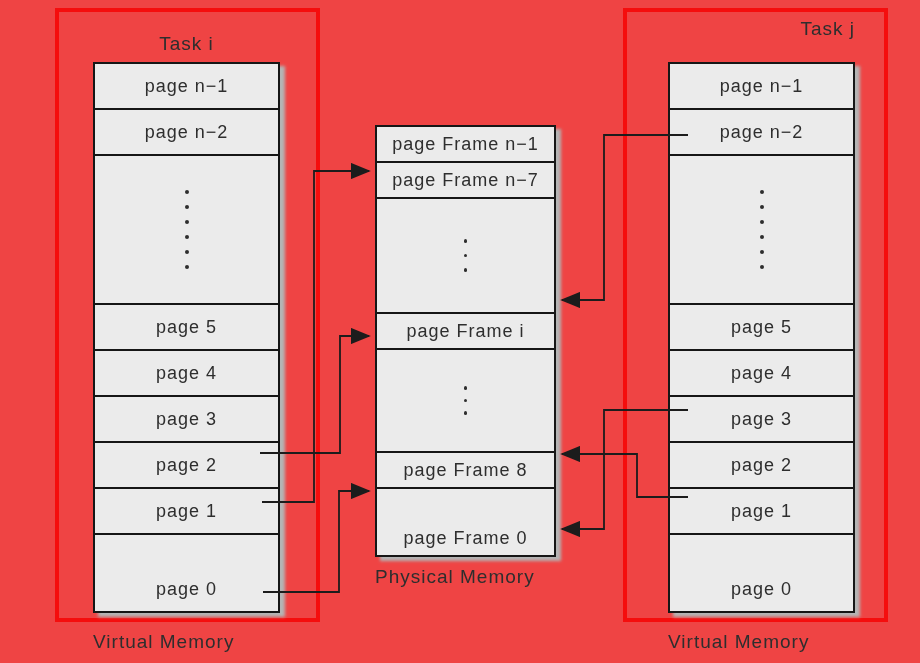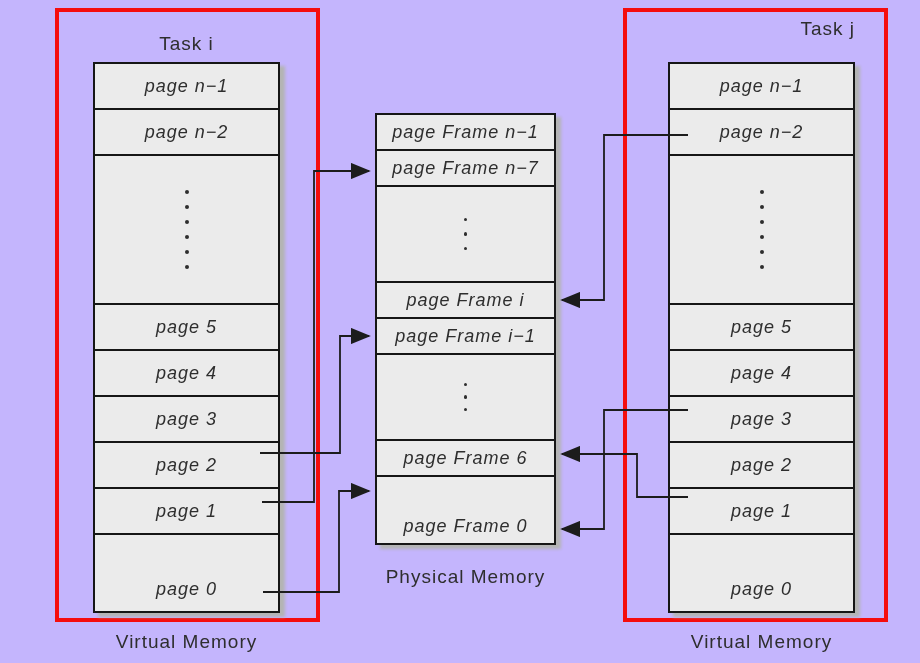--- a/index.html
+++ b/index.html
@@ -1,49 +1,48 @@
 <!DOCTYPE html>
 <html><head>
 <meta charset="utf-8">
 <style>
   html,body{margin:0;padding:0;background:#ffffff;}
   .canvas{
-    position:relative;width:920px;height:663px;background:#c4b5fd;
+    position:relative;width:920px;height:663px;background:#ef4444;
     font-family:"Liberation Sans", sans-serif;color:#2e2e2e;overflow:hidden;
   }
   .red-box{
     position:absolute;border:4px solid #f50d0d;background:transparent;
     box-sizing:border-box;
   }
   .stack{
     position:absolute;display:flex;flex-direction:column;
     background:#ebebeb;border:2px solid #161616;box-sizing:border-box;
     box-shadow:5px 4px 3px #b4b4b4;
   }
   .row{
     flex:0 0 44px;display:flex;align-items:center;justify-content:center;
     border-bottom:2px solid #161616;font-size:18px;letter-spacing:1px;
     white-space:nowrap;
-    font-style:italic;
   }
   .stack .row:last-child{border-bottom:none;margin-top:32px;}
   .frame-row{flex:0 0 34px;}
   .dots-row{
     flex:1 1 auto;display:flex;flex-direction:column;align-items:center;
     justify-content:center;gap:11px;border-bottom:2px solid #161616;
   }
   .dots-row.d1{flex-grow:94;}
   .dots-row.d2{flex-grow:84;gap:9px;}
   .dot{width:4px;height:4px;border-radius:50%;background:#2e2e2e;}
   .dot.small{width:3.5px;height:3.5px;}
   .title{
     position:absolute;text-align:center;font-size:19px;letter-spacing:1px;
   }
   .caption{
-    position:absolute;text-align:center;font-size:19px;letter-spacing:1px;
+    position:absolute;text-align:left;font-size:19px;letter-spacing:1px;
   }
   svg.overlay{position:absolute;left:0;top:0;pointer-events:none;}
   svg.overlay polyline{fill:none;stroke:#1c1c1c;stroke-width:1.8;}
 </style>
 </head>
 <body>
 
 <div class="canvas">
 
   <div class="red-box" style="left:55px;top:8px;width:265px;height:614px;"></div>
@@ -63,36 +62,35 @@
         <span class="dot"></span>
     </div>
     <div class="row">page 5</div>
     <div class="row">page 4</div>
     <div class="row">page 3</div>
     <div class="row">page 2</div>
     <div class="row">page 1</div>
     <div class="row">page 0</div>
   </div>
 
-  <div class="stack" style="left:375px;top:113px;width:181px;height:432px;">
+  <div class="stack" style="left:375px;top:125px;width:181px;height:432px;">
     <div class="row frame-row">page Frame n−1</div>
     <div class="row frame-row">page Frame n−7</div>
     <div class="dots-row d1">
       <span class="dot small"></span>
         <span class="dot small"></span>
         <span class="dot small"></span>
     </div>
     <div class="row frame-row">page Frame i</div>
-    <div class="row frame-row">page Frame i−1</div>
     <div class="dots-row d2">
       <span class="dot small"></span>
         <span class="dot small"></span>
         <span class="dot small"></span>
     </div>
-    <div class="row frame-row">page Frame 6</div>
+    <div class="row frame-row">page Frame 8</div>
     <div class="row frame-row">page Frame 0</div>
   </div>
 
   <div class="title" style="left:668px;top:18px;width:187px;text-align:right;">Task j</div>
 
   <div class="stack" style="left:668px;top:62px;width:187px;height:551px;">
     <div class="row">page n−1</div>
     <div class="row">page n−2</div>
     <div class="dots-row">
       <span class="dot"></span>

